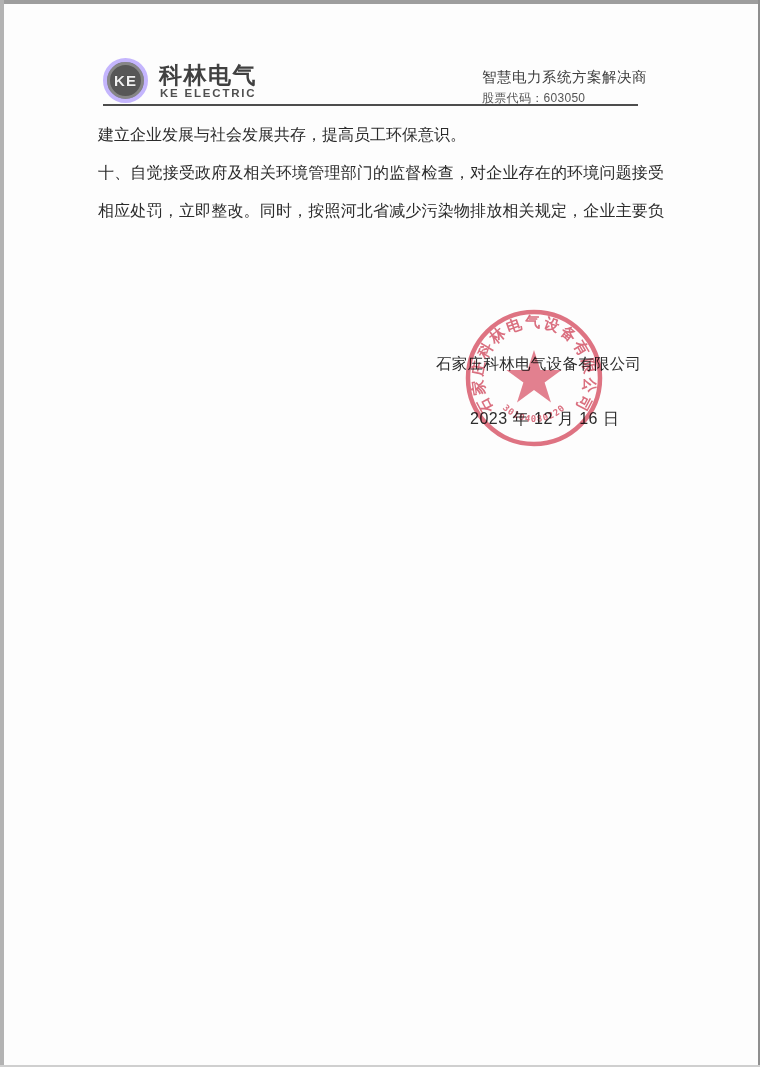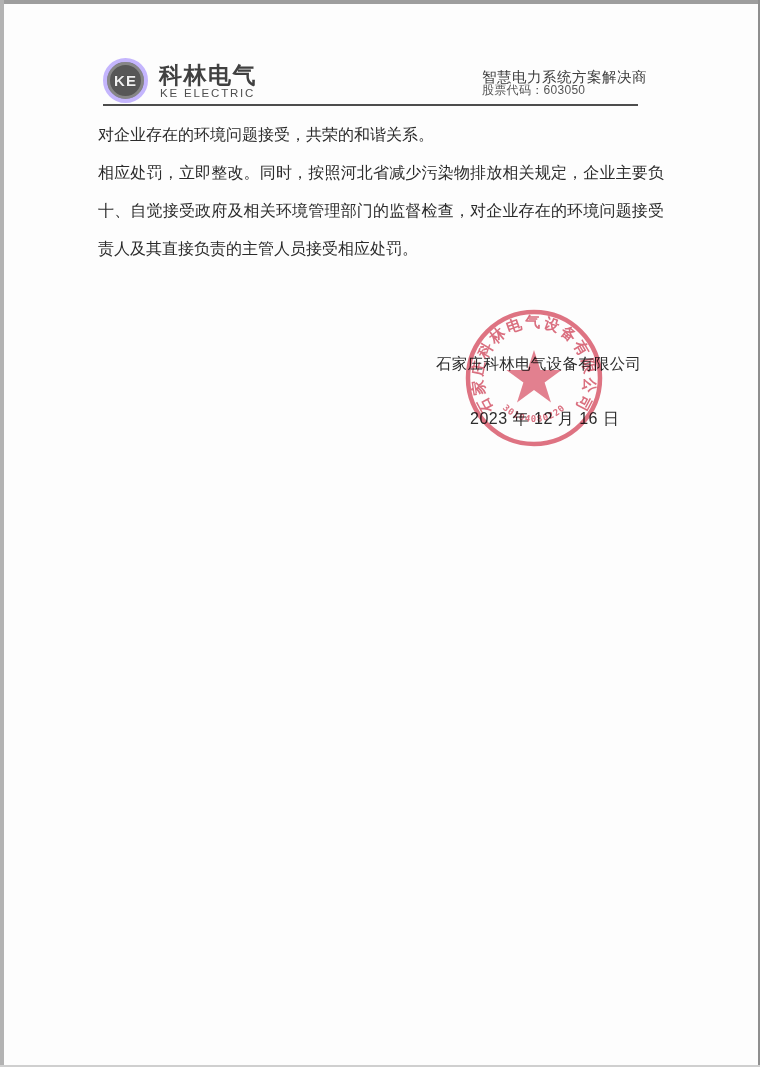--- a/index.html
+++ b/index.html
@@ -27,28 +27,28 @@
     color:#f0f0f0; font-weight:700; font-size:15px; letter-spacing:1px;
     text-shadow:0 0 1px #2e2e2e;
   }
   .brand-cn {
     position:absolute; left:159px; top:60px;
     font-size:23px; font-weight:700; color:#404040; letter-spacing:1.5px;
     white-space:nowrap;
   }
   .brand-en {
     position:absolute; left:160px; top:87px;
-    font-size:11.5px; color:#4f4f4f; letter-spacing:1.8px; white-space:nowrap;
+    font-size:11.5px; color:#4f4f4f; letter-spacing:1.8px; white-space:nowrap;font-weight:bold;
   }
   .slogan {
     position:absolute; left:482px; top:68px;
     font-size:14.5px; color:#3d3d3d; letter-spacing:0.5px; white-space:nowrap;text-align:center;
   }
   .stock {
-    position:absolute; left:482px; top:82px;
+    position:absolute; left:482px; top:90px;
     font-size:12px; color:#555555; letter-spacing:0.3px; white-space:nowrap;
   }
   .rule {
     position:absolute; left:103px; top:104px; width:535px; height:2px;
     background:#4d4d4d;
   }
 
   
   .doc-body {
     position:absolute; left:98px; top:116px; width:566px;
@@ -92,26 +92,25 @@
     <span>KE</span>
   </div>
   <div class="brand-cn">科林电气</div>
   <div class="brand-en">KE ELECTRIC</div>
   <div class="slogan">智慧电力系统方案解决商</div>
   <div class="stock">股票代码：603050</div>
   <div class="rule"></div>
 
   <div class="doc-body">
     <div class="para">
-      <div class="line">对企业存在的环境问题接受，共荣的和谐关系。</div>
+      <div class="line">建立企业发展与社会发展共存，提高员工环保意识。</div>
     </div>
     <div class="para">
+      <div class="line fill">十、自觉接受政府及相关环境管理部门的监督检查，对企业存在的环境问题接受</div>
       <div class="line fill">相应处罚，立即整改。同时，按照河北省减少污染物排放相关规定，企业主要负</div>
-      <div class="line fill">十、自觉接受政府及相关环境管理部门的监督检查，对企业存在的环境问题接受</div>
-      <div class="line">责人及其直接负责的主管人员接受相应处罚。</div>
     </div>
   </div>
 
   <div class="sig-company">石家庄科林电气设备有限公司</div>
   <div class="sig-date">2023 年 12 月 16 日</div>
 
   <div class="seal">
     <svg width="140" height="140" viewBox="0 0 140 140">
       <defs>
         <path id="sealArcTop" d="M 28.2 99.3 A 51 51 0 1 1 111.8 99.3" fill="none"></path>

